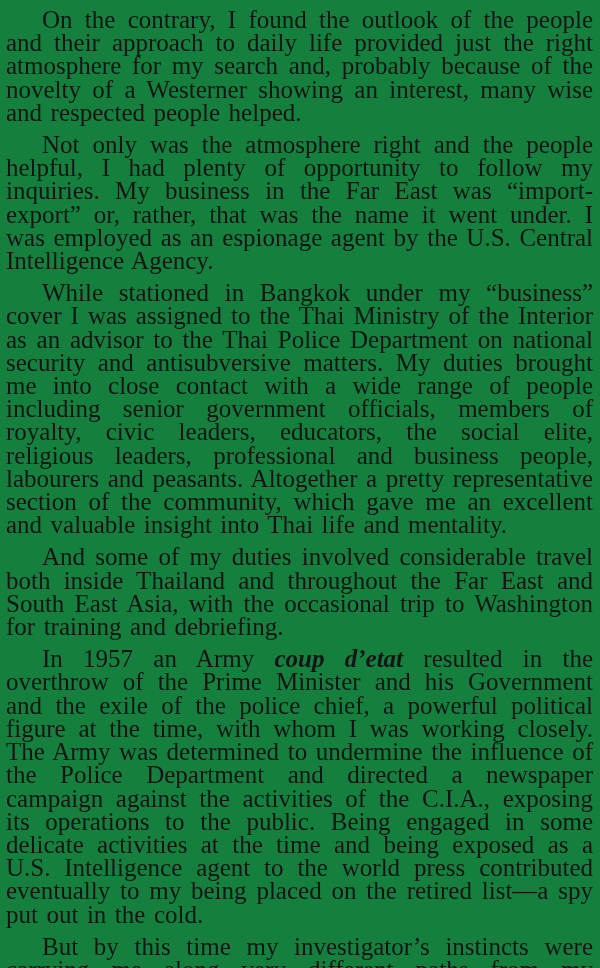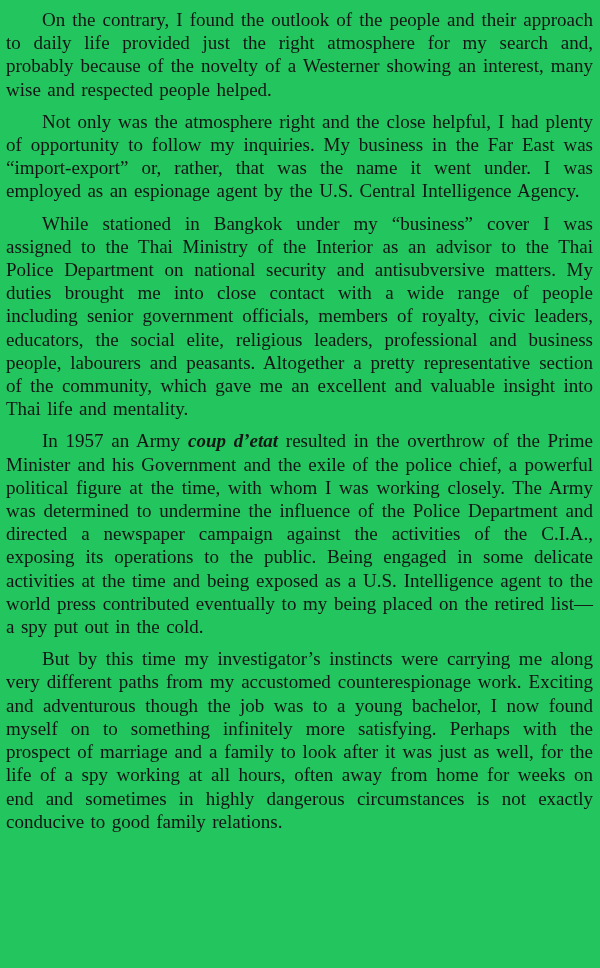--- a/index.html
+++ b/index.html
@@ -4,24 +4,24 @@
 <style>
   html, body {
     margin: 0;
     padding: 0;
     background: #ffffff;
   }
   .book-page {
     box-sizing: border-box;
     width: 600px;
     height: 968px;
-    background: #22c55e;
+    background: #15803d;
     padding: 8px 7px 0 6px;
     font-family: "Liberation Serif", "DejaVu Serif", serif;
-    font-size: 19px;
+    font-size: 25px;
     line-height: 23.2px;
     color: #151515;
     text-align: justify;
     overflow: hidden;
     -webkit-font-smoothing: antialiased;
   }
   .book-page p {
     margin: 0 0 9px 0;
     text-indent: 36px;
     word-spacing: 0.09em;
@@ -30,23 +30,24 @@
     font-style: italic;
     font-weight: bold;
   }
 </style>
 </head>
 <body>
 
 <div class="book-page">
   <p>On the contrary, I found the outlook of the people and their approach to daily life provided just the right atmosphere for my search and, probably because of the novelty of a Westerner showing an interest, many wise and respected people helped.</p>
 
-  <p>Not only was the atmosphere right and the close helpful, I had plenty of opportunity to follow my inquiries. My business in the Far East was “import-export” or, rather, that was the name it went under. I was employed as an espionage agent by the U.S. Central Intelligence Agency.</p>
+  <p>Not only was the atmosphere right and the people helpful, I had plenty of opportunity to follow my inquiries. My business in the Far East was “import-export” or, rather, that was the name it went under. I was employed as an espionage agent by the U.S. Central Intelligence Agency.</p>
 
   <p>While stationed in Bangkok under my “business” cover I was assigned to the Thai Ministry of the Interior as an advisor to the Thai Police Department on national security and antisubversive matters. My duties brought me into close contact with a wide range of people including senior government officials, members of royalty, civic leaders, educators, the social elite, religious leaders, professional and business people, labourers and peasants. Altogether a pretty representative section of the community, which gave me an excellent and valuable insight into Thai life and mentality.</p>
 
+  <p>And some of my duties involved considerable travel both inside Thailand and throughout the Far East and South East Asia, with the occasional trip to Washington for training and debriefing.</p>
 
   <p>
     <span>In 1957 an Army </span><em>coup d’etat</em><span> resulted in the overthrow of the Prime Minister and his Government and the exile of the police chief, a powerful political figure at the time, with whom I was working closely. The Army was determined to undermine the influence of the Police Department and directed a newspaper campaign against the activities of the C.I.A., exposing its operations to the public. Being engaged in some delicate activities at the time and being exposed as a U.S. Intelligence agent to the world press contributed eventually to my being placed on the retired list—a spy put out in the cold.</span>
   </p>
 
   <p>But by this time my investigator’s instincts were carrying me along very different paths from my accustomed counterespionage work. Exciting and adventurous though the job was to a young bachelor, I now found myself on to something infinitely more satisfying. Perhaps with the prospect of marriage and a family to look after it was just as well, for the life of a spy working at all hours, often away from home for weeks on end and sometimes in highly dangerous circumstances is not exactly conducive to good family relations.</p>
 </div>
 
 </body></html>

